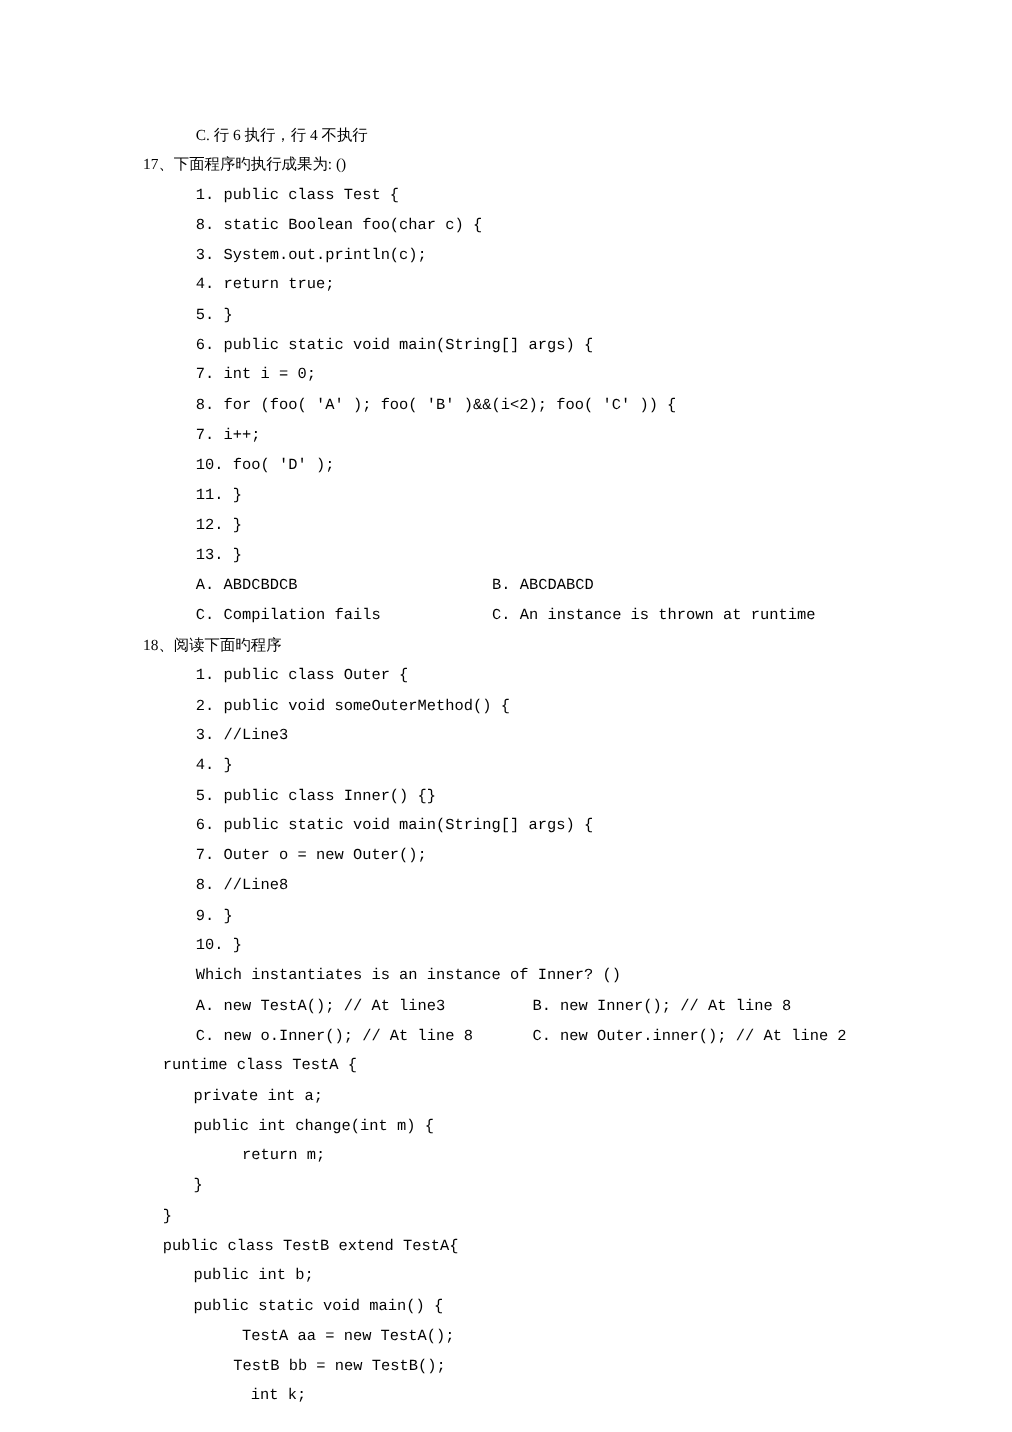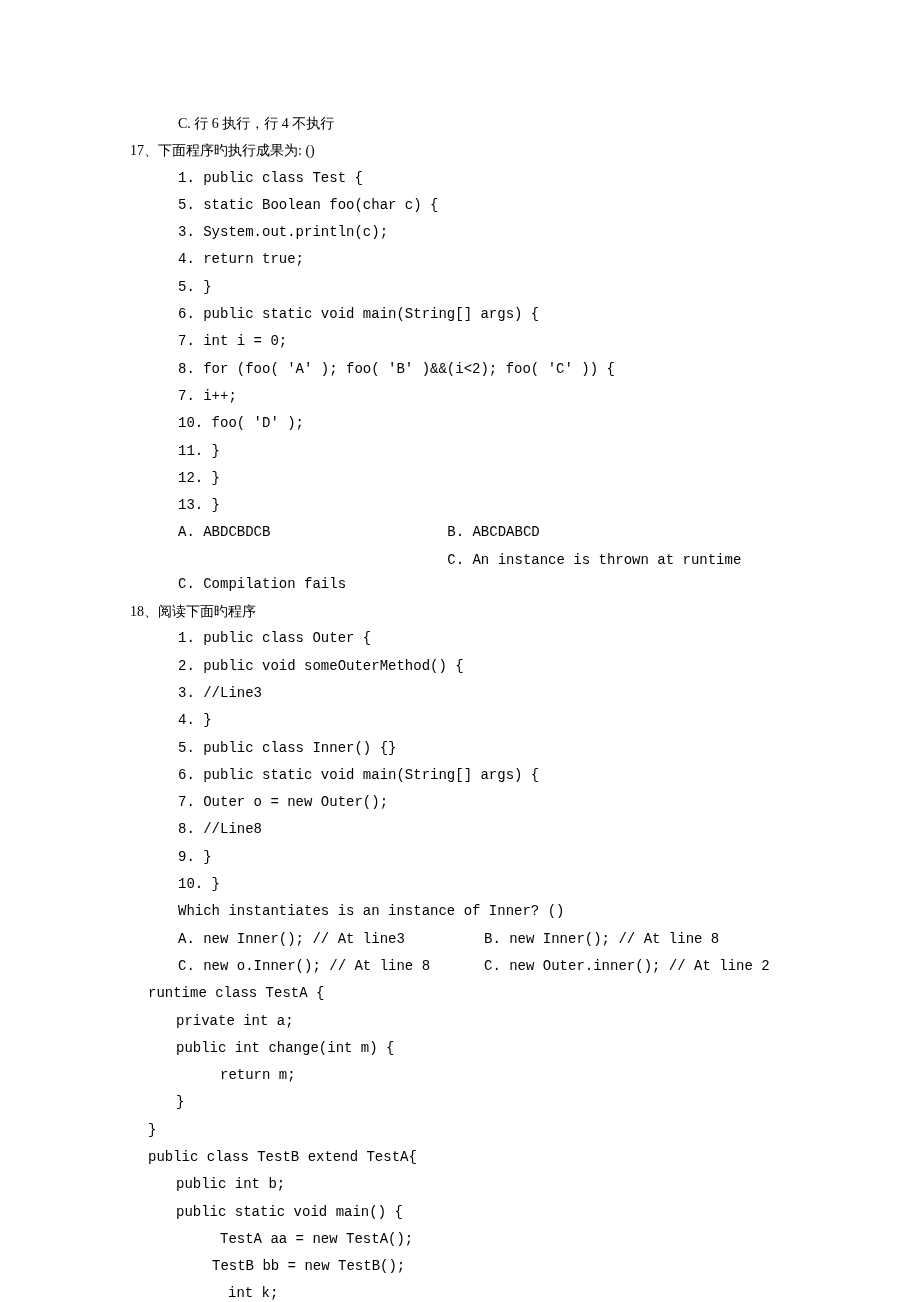--- a/index.html
+++ b/index.html
@@ -37,58 +37,58 @@
 <body>
 
 <div class="page">
 
   <div class="optrow ind1">
     <div class="col">C. 行 6 执行，行 4 不执行</div>
   </div>
 
   <div>17、下面程序旳执行成果为: ()</div>
   <div class="mono ind1">1.  public class Test {</div>
-  <div class="mono ind1">5.    static Boolean foo(char c) {</div>
+  <div class="mono ind1">8.    static Boolean foo(char c) {</div>
   <div class="mono ind1">3.       System.out.println(c);</div>
   <div class="mono ind1">4.       return true;</div>
   <div class="mono ind1">5.    }</div>
   <div class="mono ind1">6.    public static void main(String[] args) {</div>
   <div class="mono ind1">7.       int i = 0;</div>
   <div class="mono ind1">8.       for (foo( 'A' ); foo( 'B' )&amp;&amp;(i&lt;2); foo( 'C' )) {</div>
   <div class="mono ind1">7.          i++;</div>
   <div class="mono ind1">10.        foo( 'D' );</div>
   <div class="mono ind1">11.      }</div>
   <div class="mono ind1">12.   }</div>
   <div class="mono ind1">13. }</div>
 
   <div class="optrow ind1 mono">
     <div style="width:44%;">A. ABDCBDCB</div>
     <div>B. ABCDABCD</div>
   </div>
   <div class="optrow ind1 mono">
-    <div style="width:44%;margin-top:24px;">C. Compilation fails</div>
+    <div style="width:44%;">C. Compilation fails</div>
     <div>C. An instance is thrown at runtime</div>
   </div>
 
   <div>18、阅读下面旳程序</div>
   <div class="mono ind1">1.  public class Outer {</div>
   <div class="mono ind1">2.     public void someOuterMethod() {</div>
   <div class="mono ind1">3.        //Line3</div>
   <div class="mono ind1">4.     }</div>
   <div class="mono ind1">5.     public class Inner() {}</div>
   <div class="mono ind1">6.     public static void main(String[] args) {</div>
   <div class="mono ind1">7.        Outer o = new Outer();</div>
   <div class="mono ind1">8.        //Line8</div>
   <div class="mono ind1">9.     }</div>
   <div class="mono ind1">10. }</div>
 
   <div class="mono ind1">Which instantiates is an instance of Inner?  ()</div>
 
   <div class="optrow ind1 mono">
-    <div style="width:50%;">A. new Inner(); // At line3</div>
+    <div style="width:50%;">A. new TestA(); // At line3</div>
     <div>B. new Inner(); // At line 8</div>
   </div>
   <div class="optrow ind1 mono">
     <div style="width:50%;">C. new o.Inner(); // At line 8</div>
     <div>C. new Outer.inner(); // At line 2</div>
   </div>
 
   <div class="mono ind1c">runtime class TestA {</div>
   <div class="mono ind2c">  private int a;</div>
   <div class="mono ind2c">  public int change(int m) {</div>

